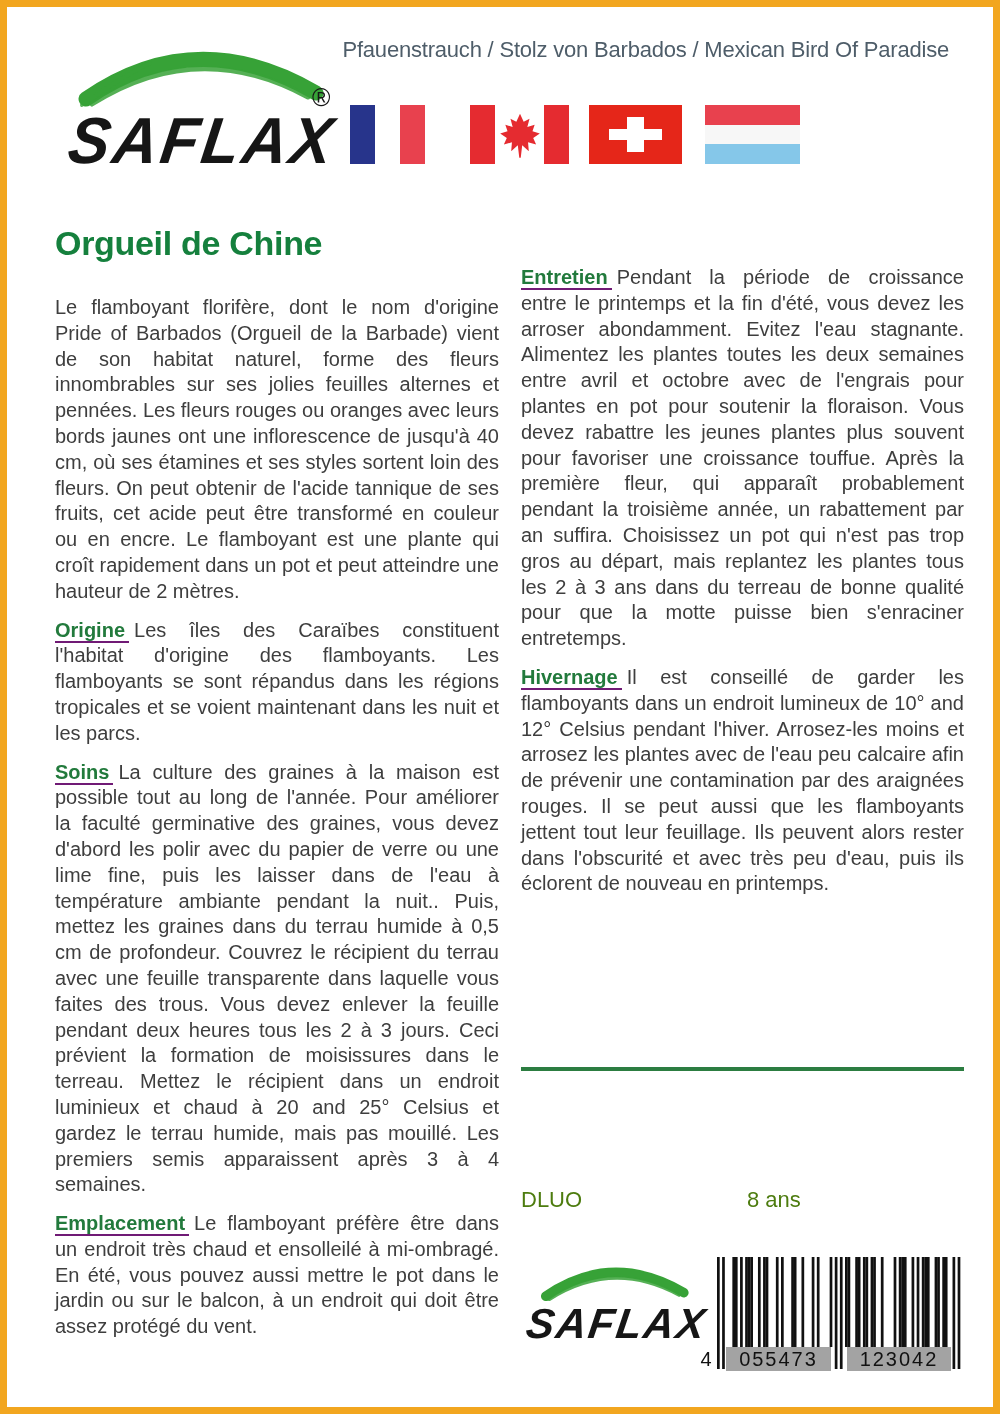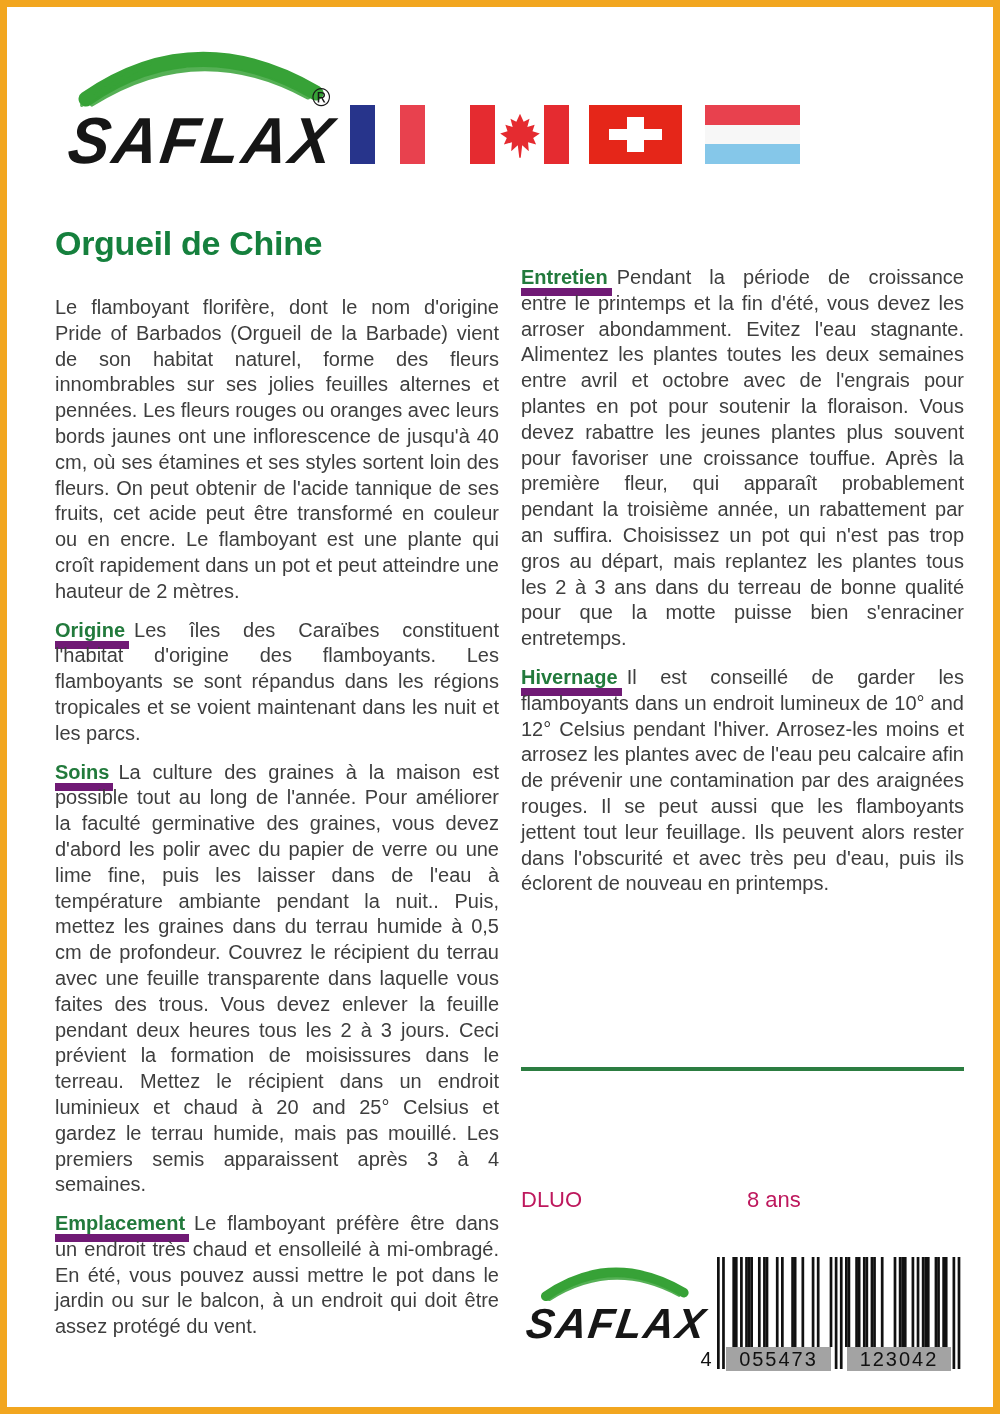--- a/index.html
+++ b/index.html
@@ -66,31 +66,31 @@
     font-size:20px; line-height:25.8px;
     text-align:justify; color:#3E3E3E;
   }
   .right-title {
     margin:0 0 14px 0;
     font-size:31px; line-height:38px;
     color:#2E8A4D; text-align:right; letter-spacing:0.2px;
   }
   .sec-head {
     color:#227A3C; font-weight:bold;
-    border-bottom:8px solid #701a75;
+    border-bottom:2px solid #701a75;
     padding-right:4px; margin-right:5px;
   }
 
   
   .divider {
     position:absolute; left:514px; top:1060px;
     width:443px; height:4px; background:#2C7D41;
   }
   .info { position:absolute; left:514px; top:1181px; width:443px; }
-  .info-row { display:flex; font-size:22px; line-height:24px; color:#be185d; margin-bottom:14px; }
+  .info-row { display:flex; font-size:22px; line-height:24px; color:#4d7c0f; margin-bottom:14px; }
   .info-label { width:226px; }
 
   .logo-bottom { position:absolute; left:512px; top:1243px; width:190px; height:110px; }
   .logo-bottom .arc { position:absolute; left:22px; top:6px; }
   .logo-bottom .wordmark {
     position:absolute; left:4px; top:50px;
     font-size:42px; font-weight:bold; font-style:italic;
     letter-spacing:2px; color:#161616;
     transform:skewX(-8deg);
     transform-origin:left bottom;
@@ -107,20 +107,21 @@
   }
   .bc-first { left:-18px; width:14px; background:transparent; }
   .bc-g1 { left:9px;  width:105px; letter-spacing:2px; }
   .bc-g2 { left:130px; width:104px; letter-spacing:2px; }
 </style>
 </head>
 <body>
 
 <div class="page">
 
+  <div class="subtitle">Pfauenstrauch / Stolz von Barbados / Mexican Bird Of Paradise</div>
 
   <div class="logo-top">
     <svg class="arc" width="250" height="74" viewBox="0 0 250 74">
       <path d="M 8 64 Q 118 -12 238 58" fill="none" stroke="#37A237" stroke-width="15" stroke-linecap="round"></path>
       <path d="M 14 69 Q 120 2 230 62" fill="none" stroke="#37A237" stroke-width="5" stroke-linecap="round" opacity="0.85"></path>
       <path d="M 4 70 Q 40 44 72 28" fill="none" stroke="#37A237" stroke-width="4" stroke-linecap="round" opacity="0.8"></path>
     </svg>
     <div class="wordmark">SAFLAX</div>
     <div class="rmark">®</div>
   </div>

